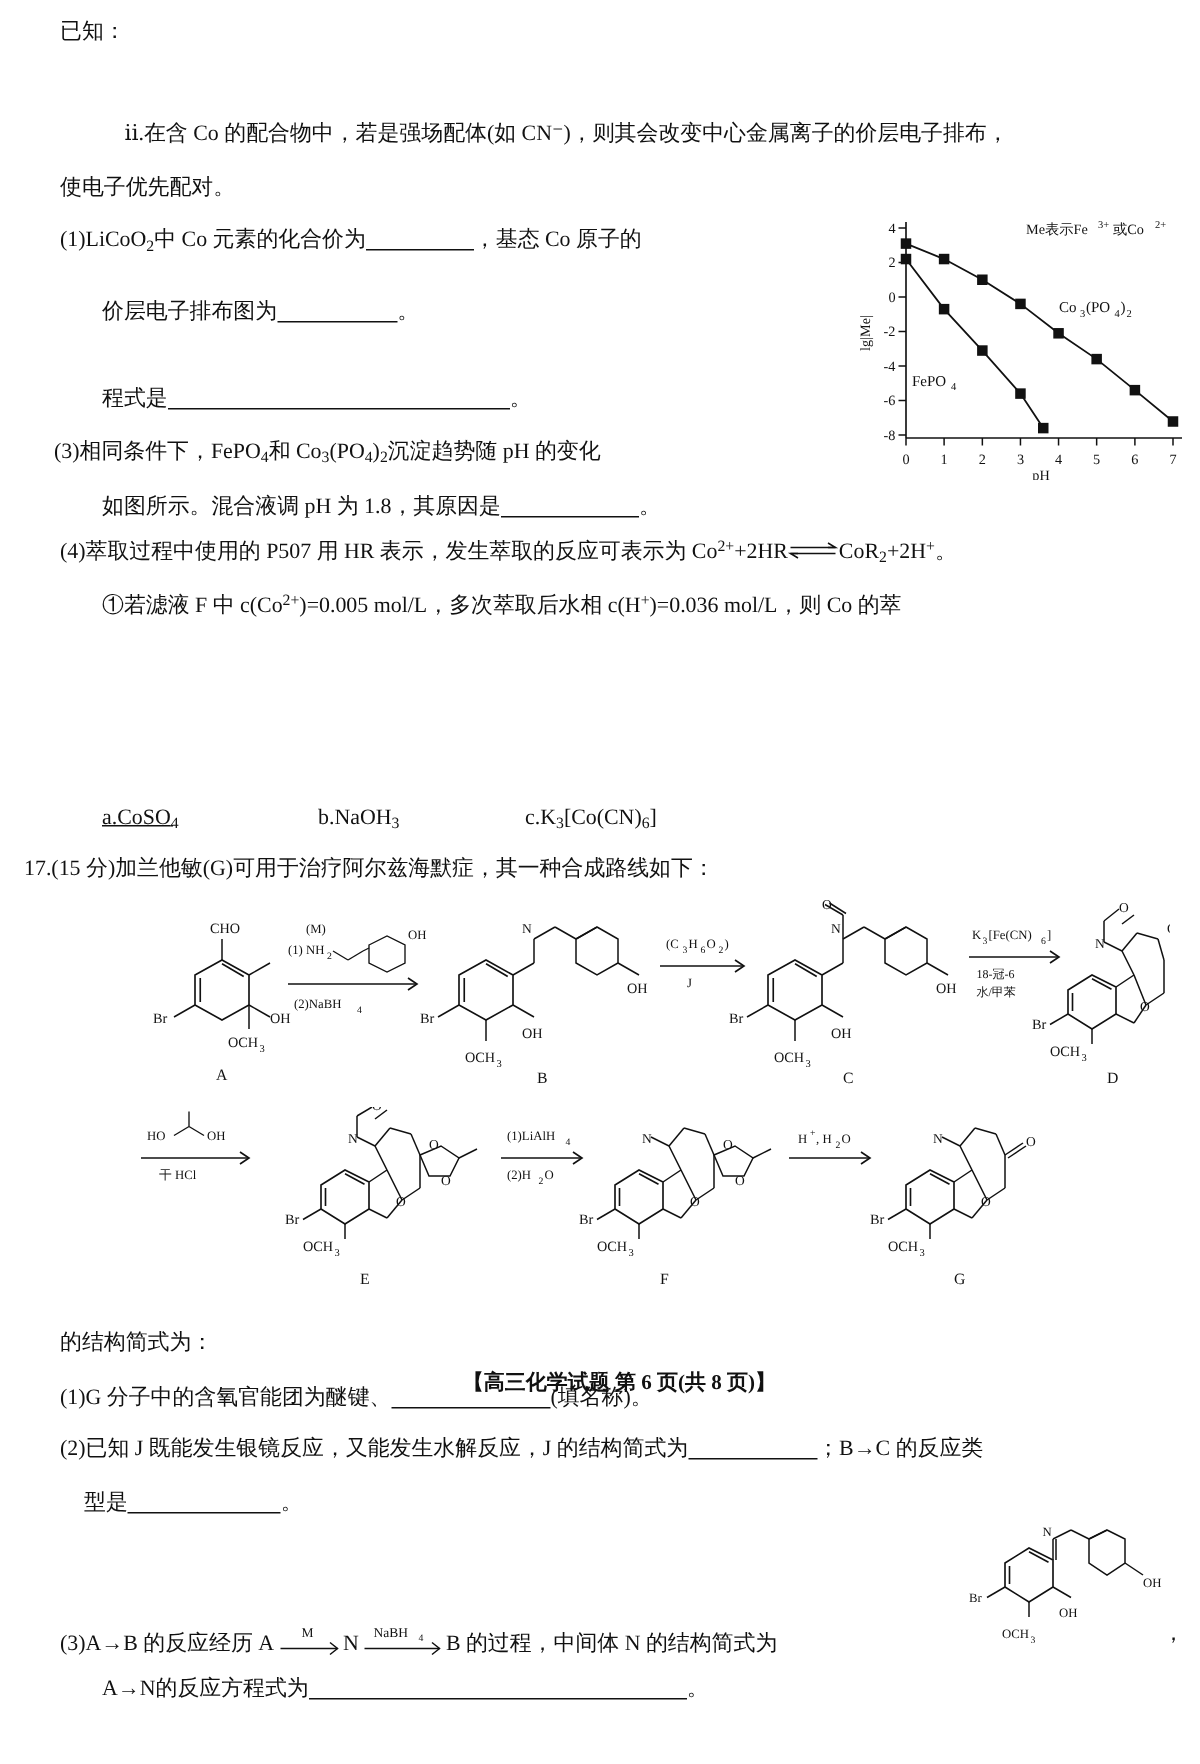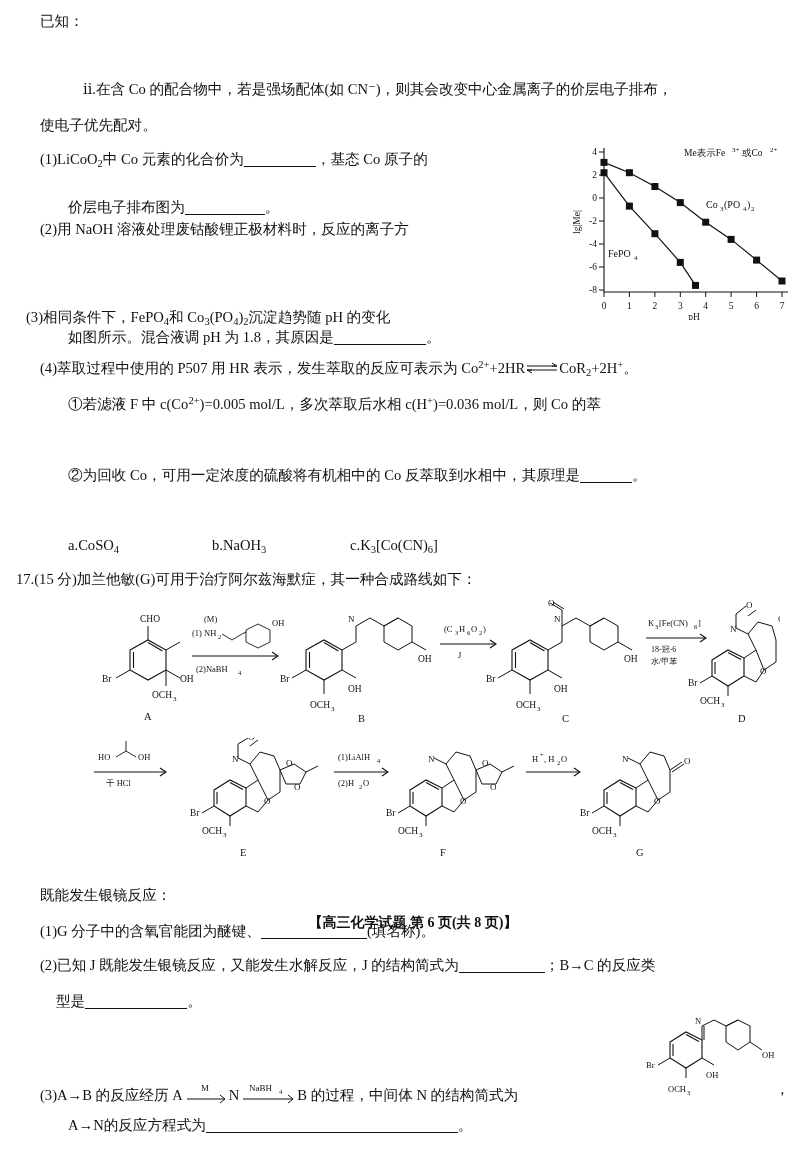--- a/index.html
+++ b/index.html
@@ -70,25 +70,25 @@
   <div class="line" style="left:40px; top:82px;margin-left:43px;">ⅱ.在含 Co 的配合物中，若是强场配体(如 CN⁻)，则其会改变中心金属离子的价层电子排布，</div>
   <div class="line" style="left:40px; top:118px;">使电子优先配对。</div>
 
   <div class="line" style="left:40px; top:152px;">
     <span>(1)</span><span>LiCoO</span><span class="sub">2</span><span>中 Co 元素的化合价为</span><span class="u" style="width:72px;"></span><span>，基态 Co 原子的</span>
   </div>
   <div class="line" style="left:68px; top:200px;">
     <span>价层电子排布图为</span><span class="u" style="width:80px;"></span><span>。</span>
   </div>
 
-  <div class="line" style="left:40px; top:222px;">
-    <span>(2)</span><span>用 NaOH 溶液处理废钴酸锂正极材料时，反应的离子方</span>
-  </div>
-
-  <div class="line" style="left:26px; top:294px;margin-top:16px;">
+  <div class="line" style="left:68px; top:258px;">
+    <span>程式是</span><span class="u" style="width:228px;"></span><span>。</span>
+  </div>
+
+  <div class="line" style="left:36px; top:294px;">
     <span>(3)</span><span>相同条件下，FePO</span><span class="sub">4</span><span>和 Co</span><span class="sub">3</span><span>(PO</span><span class="sub">4</span><span>)</span><span class="sub">2</span><span>沉淀趋势随 pH 的变化</span>
   </div>
   <div class="line" style="left:68px; top:330px;">
     <span>如图所示。混合液调 pH 为 1.8，其原因是</span><span class="u" style="width:92px;"></span><span>。</span>
   </div>
 
   <div id="chart-area">
     <svg width="226" height="178" viewBox="0 0 226 178" xmlns="http://www.w3.org/2000/svg">
 
       <line x1="38" y1="6" x2="38" y2="150" stroke="#111" stroke-width="1.1"></line>
@@ -179,25 +179,22 @@
         <line x1="2" y1="4" x2="32" y2="4" stroke="#111" stroke-width="1"></line>
         <polyline points="27,1 32,4 27,4" fill="none" stroke="#111" stroke-width="1"></polyline>
         <line x1="2" y1="8" x2="32" y2="8" stroke="#111" stroke-width="1"></line>
         <polyline points="7,11 2,8 7,8" fill="none" stroke="#111" stroke-width="1"></polyline>
       </svg>
     </span><span>CoR</span><span class="sub">2</span><span>+2H</span><span class="sup">+</span><span>。</span>
   </div>
   <div class="line" style="left:68px; top:396px;">
     <span>①若滤液 F 中 c(Co</span><span class="sup">2+</span><span>)=0.005 mol/L，多次萃取后水相 c(H</span><span class="sup">+</span><span>)=0.036 mol/L，则 Co 的萃</span>
   </div>
-  <div class="line" style="left:68px; top:468px;">
-    <span>②为回收 Co，可用一定浓度的硫酸将有机相中的 Co 反萃取到水相中，其原理是</span><span class="u" style="width:52px;"></span><span>。</span>
-  </div>
-
-  <div class="line" style="left:68px; top:538px;">
+
+  <div class="line" style="left:68px; top:538px;text-decoration:underline;">
     <span>a.CoSO</span><span class="sub">4</span>
   </div>
   <div class="line" style="left:212px; top:538px;">
     <span>b.NaOH</span><span class="sub">3</span>
   </div>
   <div class="line" style="left:350px; top:538px;">
     <span>c.K</span><span class="sub">3</span><span>[Co(CN)</span><span class="sub">6</span><span>]</span>
   </div>
 
   <div class="line" style="left:16px; top:572px;">17.(15 分)加兰他敏(G)可用于治疗阿尔兹海默症，其一种合成路线如下：</div>
@@ -471,21 +468,21 @@
       <text x="604" y="26" font-size="9" stroke="none">O</text>
       <text x="500" y="78" font-size="9.5" stroke="none">Br</text>
       <text x="574" y="66" font-size="9" stroke="none">O</text>
       <text x="512" y="96" font-size="9.5" stroke="none">OCH</text>
       <text x="533" y="99" font-size="7" stroke="none">3</text>
       <line x1="540" y1="78" x2="540" y2="88" stroke-width="1"></line>
       <text x="556" y="118" font-size="10.5" stroke="none">G</text>
     </svg>
   </div>
 
-  <div class="line" style="left:40px; top:888px;">既能发生银镜反应：</div>
+  <div class="line" style="left:40px; top:888px;">的结构简式为：</div>
 
   <div class="line" style="left:40px; top:924px;">
     <span>(1)</span><span>G 分子中的含氧官能团为醚键、</span><span class="u" style="width:106px;"></span><span>(填名称)。</span>
   </div>
 
   <div class="line" style="left:40px; top:958px;">
     <span>(2)</span><span>已知 J 既能发生银镜反应，又能发生水解反应，J 的结构简式为</span><span class="u" style="width:86px;"></span><span>；B→C 的反应类</span>
   </div>
   <div class="line" style="left:56px; top:994px;">
     <span>型是</span><span class="u" style="width:102px;"></span><span>。</span>

